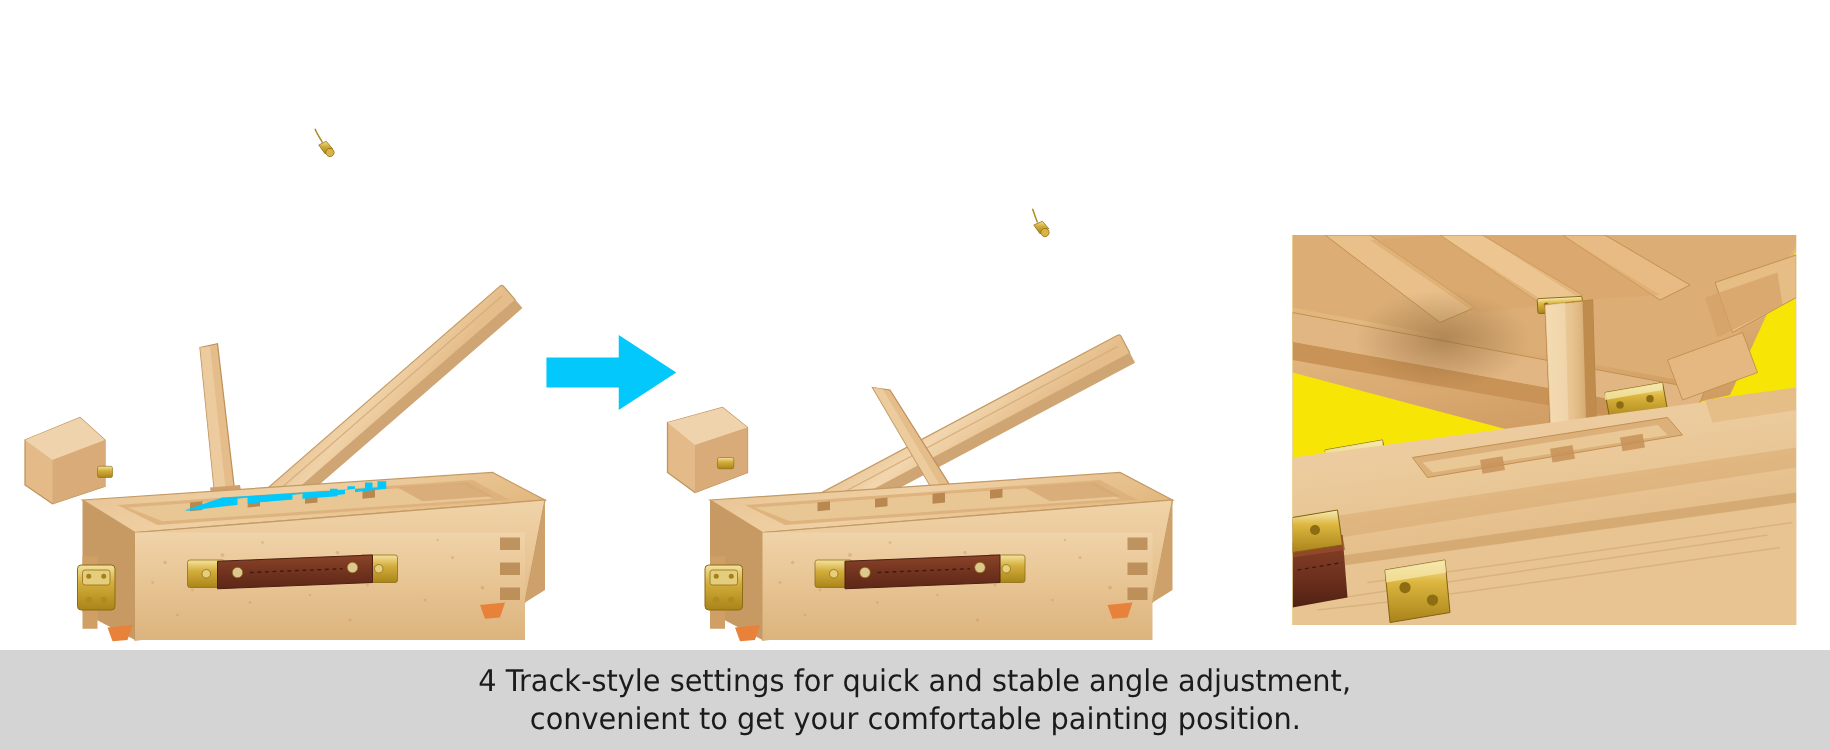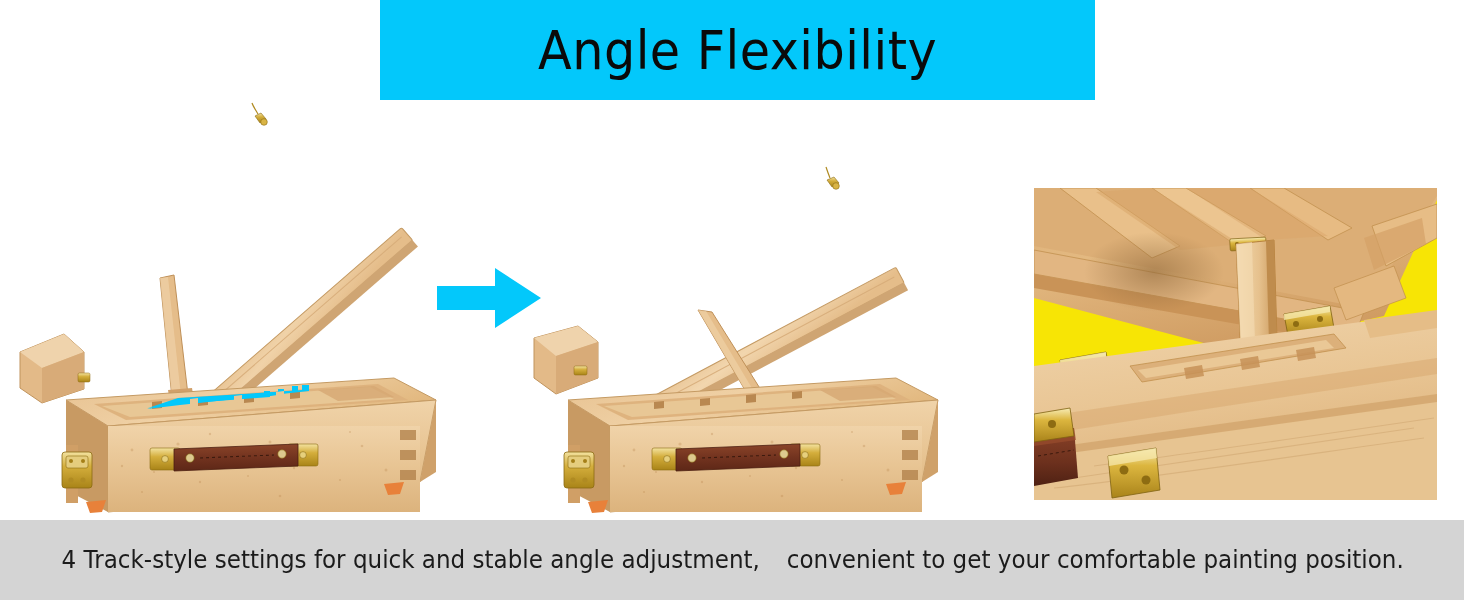--- a/index.html
+++ b/index.html
@@ -22,21 +22,21 @@
     font-size:53px; font-weight:400; color:#0a0a0a;
     letter-spacing:0.5px; line-height:1;
     font-family:"DejaVu Sans", sans-serif;
     transform:scaleX(0.93);
   }
 
   
   #caption-band {
     position:absolute; left:0; top:520px; width:1464px; height:80px;
     background:#d4d4d4;
-    display:flex; flex-direction:row; align-items:center; justify-content:center;
+    display:flex; flex-direction:column; align-items:center; justify-content:center;
   }
   #caption-band .cap-line {
     font-size:24px; color:#1b1b1b; line-height:1.27;
     font-family:"DejaVu Sans", sans-serif;
     white-space:nowrap; transform:scaleX(0.96);
   }
 
   
   .easel { position:absolute; }
   .easel svg { display:block; }
@@ -52,23 +52,20 @@
     position:absolute; left:1034px; top:188px; width:403px; height:312px;
     overflow:hidden; background:#d8ab6b;
   }
   #closeup-panel svg { display:block; }
 </style>
 </head>
 <body>
 
 <div id="stage">
 
-  <div id="title-banner">
-    <div class="title-text">Angle Flexibility</div>
-  </div>
 
   <div class="easel" id="easel-left">
     <svg viewBox="0 0 436 420" width="436" height="420" xmlns="http://www.w3.org/2000/svg">
       <defs>
         <linearGradient id="boxFrontL" x1="0" y1="0" x2="0" y2="1">
           <stop offset="0" stop-color="#f0d3a9"></stop>
           <stop offset="0.45" stop-color="#e8c594"></stop>
           <stop offset="1" stop-color="#dcb37d"></stop>
         </linearGradient>
         <linearGradient id="boxTopL" x1="0" y1="0" x2="1" y2="0.4">

